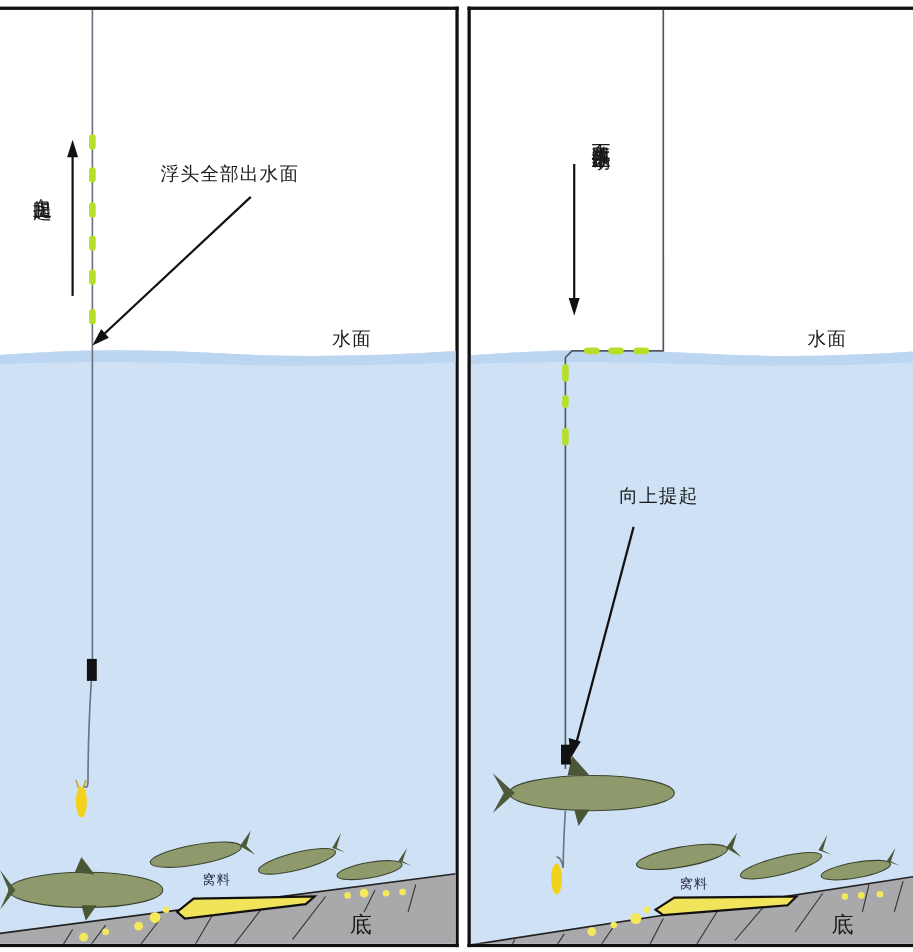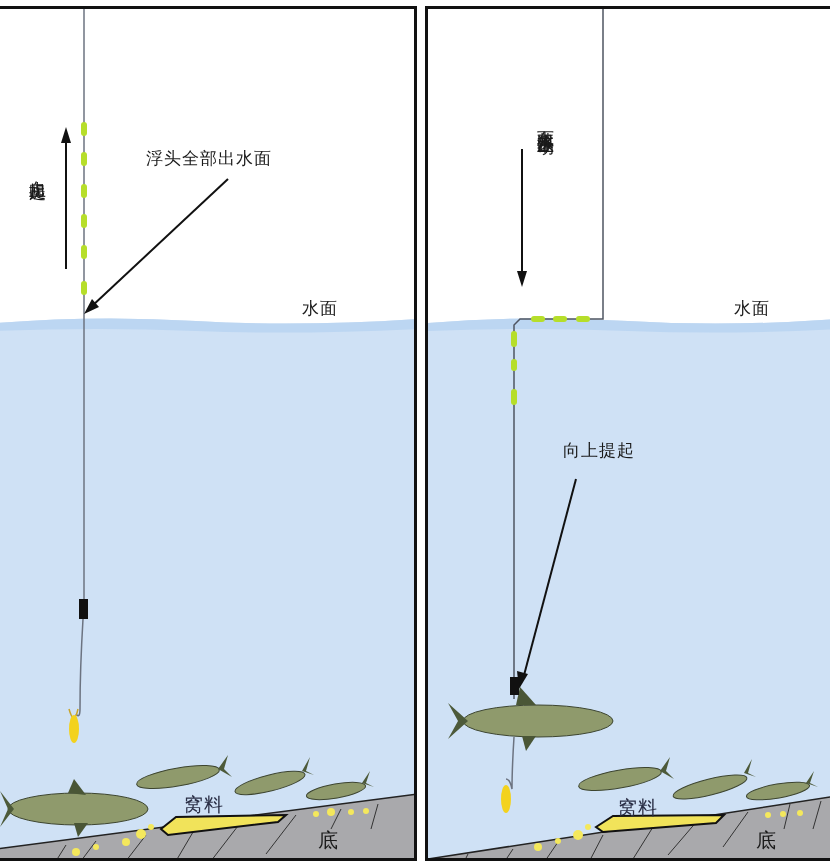--- a/index.html
+++ b/index.html
@@ -6,21 +6,21 @@
     body { width: 830px; height: 865px; position: relative; overflow: hidden;
            font-family: "DejaVu Sans", "Liberation Sans", sans-serif; }
     .panel { position: absolute; top: 6px; height: 855px; box-sizing: border-box;
              border: 3px solid #111; border-bottom-width: 3px; overflow: hidden; background: #fff; }
     #panel-left { left: -4px; width: 421px; border-left: none; }
     #panel-right { left: 425px; width: 409px; border-right: none; }
     .panel svg { position: absolute; left: 0; top: 0; }
     .label { position: absolute; font-size: 17px; color: #1a1a1a; white-space: nowrap; letter-spacing: 1px; }
     .vlabel { position: absolute; font-size: 17px; color: #1a1a1a; writing-mode: vertical-rl;
               text-orientation: upright; letter-spacing: 1px; line-height: 20px; }
-    .small { font-size: 19px; color: #2a2e45; }
+    .small { font-size: 12px; color: #2a2e45; }
   </style>
 </head>
 <body>
 
 <div id="panel-left" class="panel">
   <svg width="421" height="855" viewBox="0 0 421 855">
 
     <path d="M0 314 Q100 306 200 312 T421 310 L421 855 L0 855 Z" fill="#cfe1f5"></path>
     <path d="M0 314 Q100 306 200 312 T421 310 L421 320 Q300 326 200 322 T0 322 Z" fill="#bcd6f2"></path>
 

